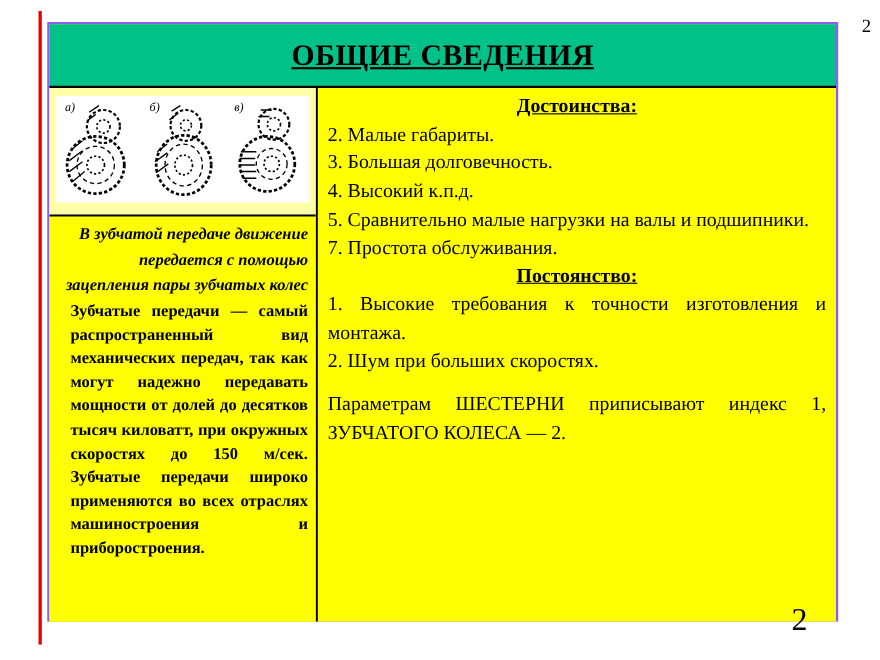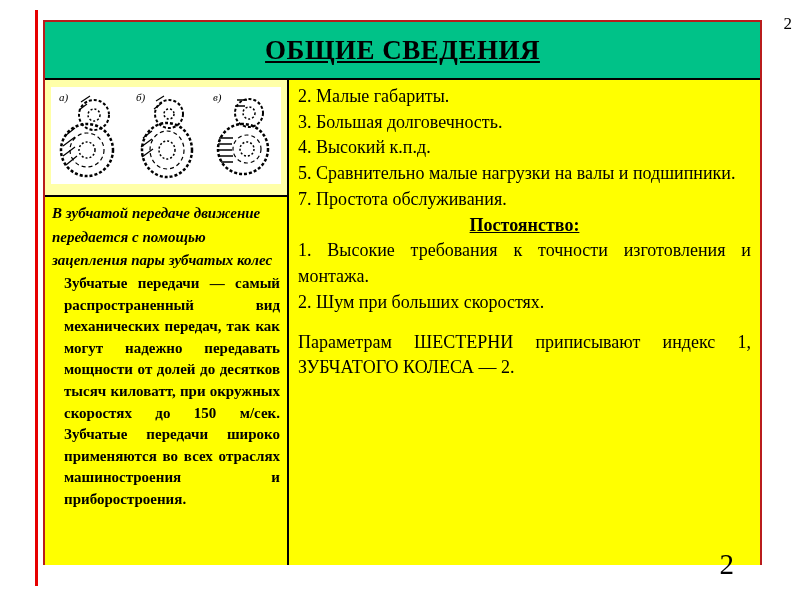--- a/index.html
+++ b/index.html
@@ -10,21 +10,21 @@
   }
   .slide{position:absolute;left:0;top:0;width:800px;height:600px;background:#fff;}
 
   .accent-line{position:absolute;left:35px;top:10px;width:3px;height:576px;background:#e60000;}
 
   .page-num-top{position:absolute;right:8px;top:14px;font-size:17px;color:#000;}
   .page-num-bottom{position:absolute;right:66px;top:548px;font-size:29px;color:#000;}
 
   .frame{
     position:absolute;left:43px;top:20px;width:719px;height:545px;
-    border:2px solid #b91c1c;box-sizing:border-box;background:#ffff00;
+    border:2px solid #8b5cf6;box-sizing:border-box;background:#ffff00;
   }
   .header{
     height:58px;background:#00c288;border-bottom:2px solid #000;
     display:flex;align-items:center;justify-content:center;box-sizing:border-box;
   }
   .header .title{
     font-size:27px;font-weight:bold;text-decoration:underline;letter-spacing:.5px;
   }
   .body{display:flex;height:485px;}
   .col-left{
@@ -37,21 +37,21 @@
   }
   .image-box{
     background:#ffffff;width:100%;height:100%;box-sizing:border-box;
     display:flex;align-items:center;justify-content:space-around;
   }
   .gear-fig{width:72px;height:95px;}
   .cell-caption{
     flex:1;background:#ffff00;padding:5px 7px 0 7px;box-sizing:border-box;
   }
   .caption-italic{
-    font-style:italic;font-weight:bold;text-align:left;
+    font-style:italic;font-weight:bold;text-align:right;
     font-size:15px;line-height:1.58;font-family:Liberation Serif, serif;
   }
   .caption-body{
     font-weight:bold;text-align:justify;font-size:15px;line-height:1.44;margin-left:12px;
   }
   .col-right{
     flex:1;background:#ffff00;padding:4px 9px 0 9px;box-sizing:border-box;
     font-size:18px;line-height:1.43;
   }
   .list-heading{
@@ -121,20 +121,23 @@
 
         <div class="cell-caption">
           <div class="caption-italic">В зубчатой передаче движение передается с помощью зацепления пары зубчатых колес</div>
           <div class="caption-body">Зубчатые передачи — самый распространенный вид механических передач, так как могут надежно передавать мощности от долей до десятков тысяч киловатт, при окружных скоростях до 150 м/сек. Зубчатые передачи широко применяются во всех отраслях машиностроения и приборостроения.</div>
         </div>
 
       </div>
 
       <div class="col-right">
 
+        <div class="list-heading">
+          <span>Достоинства: </span>
+        </div>
         <div class="list-item">2. Малые габариты.</div>
         <div class="list-item">3. Большая долговечность.</div>
         <div class="list-item">4. Высокий к.п.д.</div>
         <div class="list-item">5. Сравнительно малые нагрузки на валы и подшипники.</div>
         <div class="list-item">7. Простота обслуживания.</div>
 
         <div class="list-heading">
           <span>Постоянство:</span>
         </div>
         <div class="list-item">1. Высокие требования к точности изготовления и монтажа.</div>

